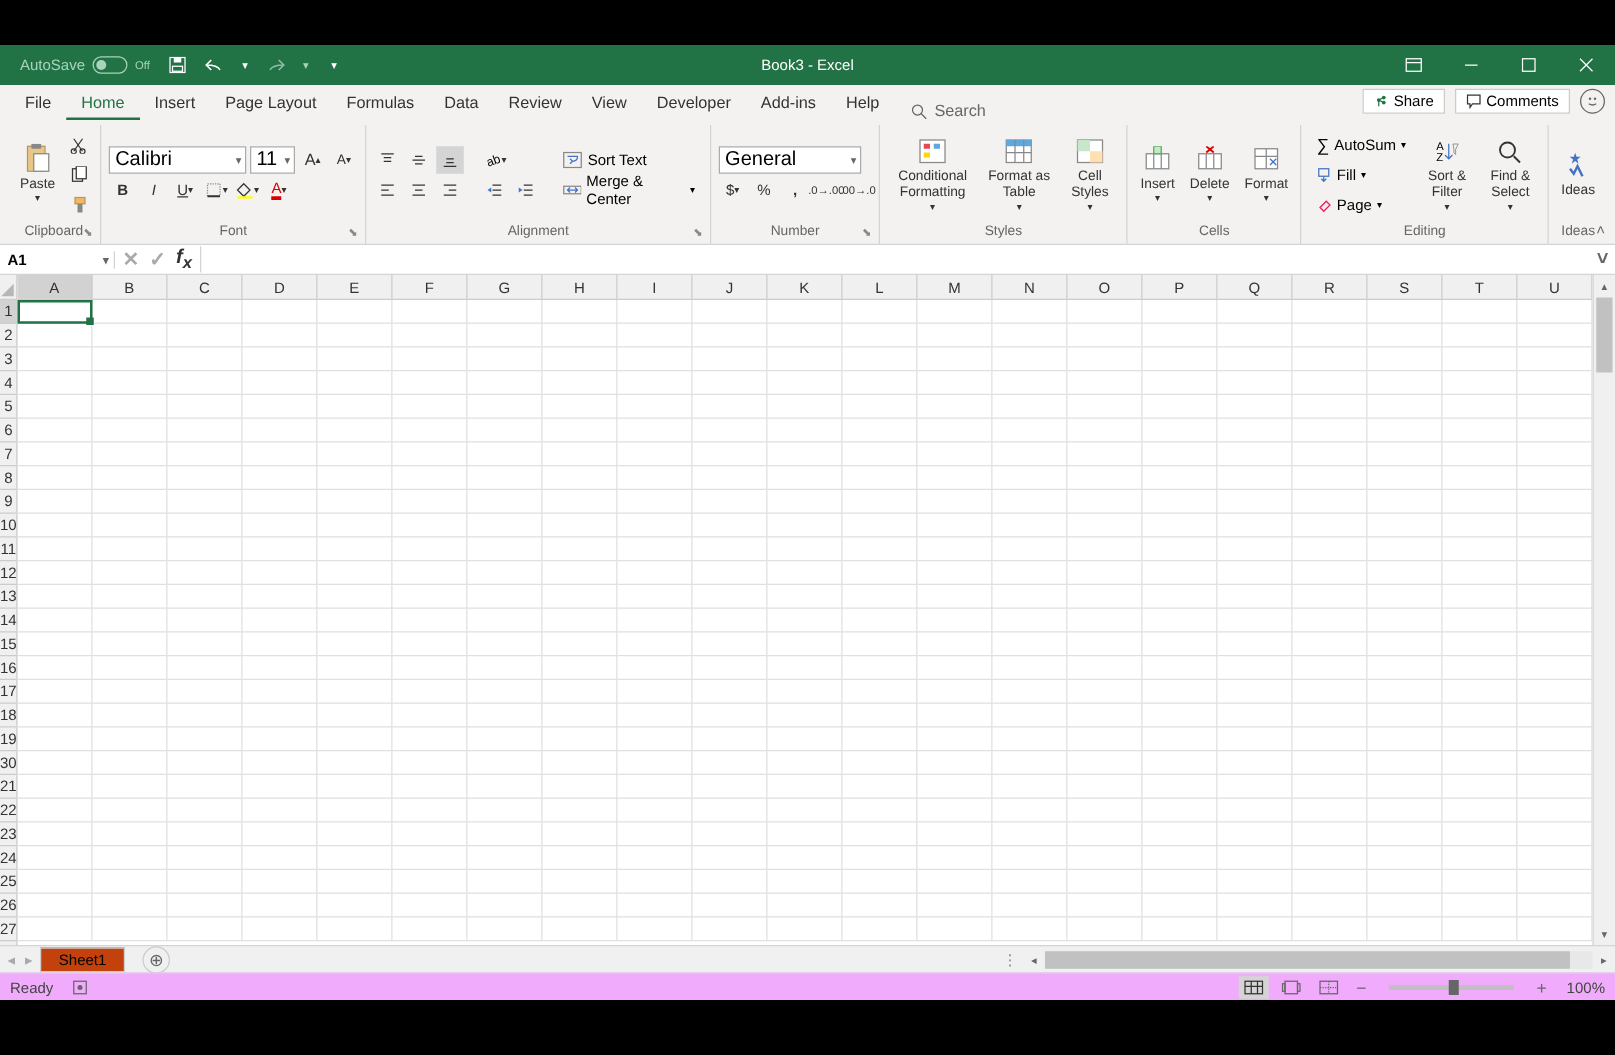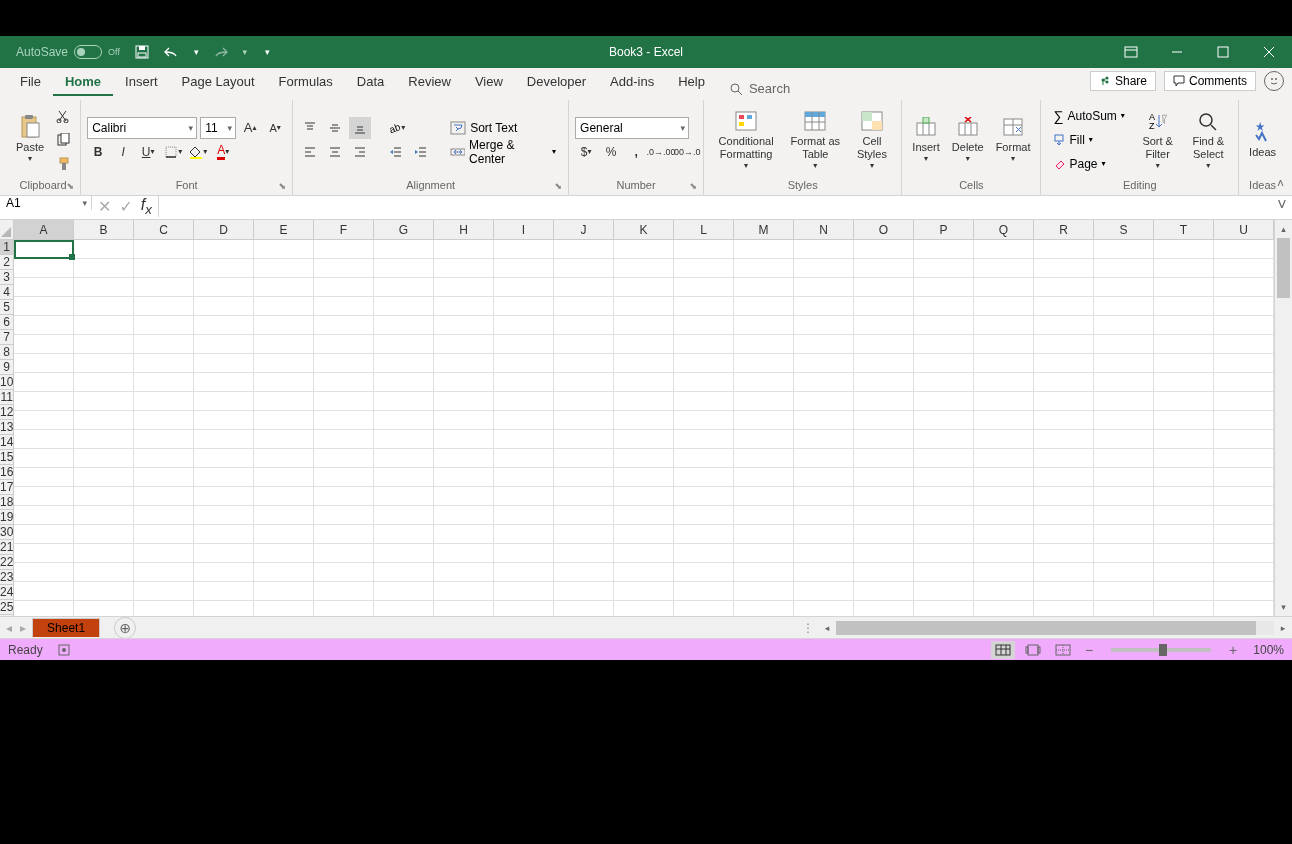--- a/index.html
+++ b/index.html
@@ -1,57 +1,57 @@
 <!DOCTYPE html>
 <html><head>
 <meta charset="utf-8">
 <style>
 * { margin:0; padding:0; box-sizing:border-box; font-family:"Segoe UI",Arial,sans-serif; }
 body { background:#000; width:1292px; height:844px; overflow:hidden; }
-.app { position:absolute; top:36px; left:0; width:1292px; height:624px; background:#fff; display:flex; flex-direction:column; }
+.app { position:absolute; top:36px; left:0; width:1292px; height:764px; background:#fff; display:flex; flex-direction:column; }
 
 
 .titlebar { height:32px; background:#217346; display:flex; align-items:center; color:#fff; font-size:12px; position:relative; }
 .autosave { margin-left:16px; display:flex; align-items:center; gap:6px; color:#a8d4bc; }
 .toggle { width:28px; height:14px; border:1px solid #a8d4bc; border-radius:7px; position:relative; display:inline-flex; align-items:center; }
 .toggle::before { content:""; width:8px; height:8px; background:#a8d4bc; border-radius:50%; margin-left:2px; }
 .qat { margin-left:14px; display:flex; gap:14px; align-items:center; }
 .qat-icon { width:16px; height:16px; display:flex; align-items:center; justify-content:center; cursor:pointer; }
 .title-text { position:absolute; left:50%; transform:translateX(-50%); font-size:12px; }
 .win-controls { position:absolute; right:0; display:flex; }
 .win-btn { width:46px; height:32px; display:flex; align-items:center; justify-content:center; cursor:pointer; }
 
 
 .tabstrip { height:28px; background:#f3f2f1; display:flex; align-items:flex-end; padding:0 8px; gap:0; font-size:13px; position:relative; }
 .tab { padding:5px 12px; color:#333; cursor:pointer; }
-.tab.active { color:#217346; border-bottom:2px solid #217346; font-weight:700; }
+.tab.active { color:#217346; border-bottom:2px solid #217346; font-weight:400; }
 .search-box { display:flex; align-items:center; gap:6px; margin-left:12px; color:#666; }
 .tab-right { position:absolute; right:8px; display:flex; align-items:center; gap:8px; top:3px; }
 .share-btn,.comments-btn { border:1px solid #ccc; padding:2px 8px; font-size:12px; display:flex; align-items:center; gap:4px; cursor:pointer; background:#fff; }
 .smiley { width:20px; height:20px; border:1.5px solid #666; border-radius:50%; display:flex; align-items:center; justify-content:center; font-size:10px; cursor:pointer; }
 
 
 .ribbon { height:100px; background:#f3f2f1; border-bottom:1px solid #d4d4d4; display:flex; padding:4px 6px 0; }
 .group { display:flex; flex-direction:column; justify-content:space-between; border-right:1px solid #d4d4d4; padding:0 6px 2px; }
 .group:last-child { border-right:none; }
 .group-body { flex:1; display:flex; align-items:center; gap:4px; }
 .group-label { font-size:11px; color:#666; text-align:center; padding-bottom:2px; position:relative; }
 .group-label .dlg { position:absolute; right:0; bottom:2px; font-size:9px; color:#888; cursor:pointer; }
 .big-btn { display:flex; flex-direction:column; align-items:center; justify-content:center; font-size:11px; color:#333; padding:2px 4px; cursor:pointer; text-align:center; line-height:1.2; }
 .big-btn .ico { width:24px; height:24px; margin-bottom:2px; display:flex; align-items:center; justify-content:center; }
 .stack { display:flex; flex-direction:column; gap:2px; }
 .row { display:flex; gap:3px; align-items:center; }
 .sbtn { width:22px; height:22px; display:flex; align-items:center; justify-content:center; cursor:pointer; font-size:12px; color:#333; border:1px solid transparent; }
-.combo { height:22px; border:1px solid #ababab; background:#fff; font-size:12px; padding:0 16px 0 4px; display:flex; align-items:center; position:relative; cursor:pointer; }
+.combo { height:22px; border:1px solid #ababab; background:#fff; font-size:16px; padding:0 16px 0 4px; display:flex; align-items:center; position:relative; cursor:pointer; }
 .combo::after { content:"▾"; position:absolute; right:3px; font-size:9px; color:#666; }
 .med-btn { height:22px; padding:0 6px; display:flex; align-items:center; gap:4px; font-size:12px; cursor:pointer; }
 .collapse-ribbon { position:absolute; right:8px; bottom:4px; cursor:pointer; font-size:12px; color:#666; }
 
 
-.fbar { height:24px; border-bottom:1px solid #d4d4d4; display:flex; align-items:flex-start; background:#fff; }
+.fbar { height:24px; border-bottom:1px solid #d4d4d4; display:flex; align-items:center; background:#fff;font-weight:bold; }
 .namebox { width:92px; border-right:1px solid #d4d4d4; display:flex; align-items:center; padding:0 6px; font-size:12px; position:relative; }
 .namebox::after { content:"▾"; position:absolute; right:4px; font-size:9px; color:#666; }
 .fbar-btns { display:flex; align-items:center; border-right:1px solid #d4d4d4; padding:0 6px; gap:8px; color:#aaa; }
 .fbar-input { flex:1; padding:0 6px; font-size:12px; display:flex; align-items:center; }
 .fbar-expand { width:20px; display:flex; align-items:center; justify-content:center; color:#666; cursor:pointer; }
 
 
 .grid-area { flex:1; display:flex; overflow:hidden; position:relative; }
 .corner { width:24px; height:20px; background:#f0f0f0; border-right:1px solid #ccc; border-bottom:1px solid #ccc; position:relative; }
 .corner::after { content:""; position:absolute; right:2px; bottom:2px; width:0; height:0; border-left:10px solid transparent; border-bottom:10px solid #b7b7b7; }

